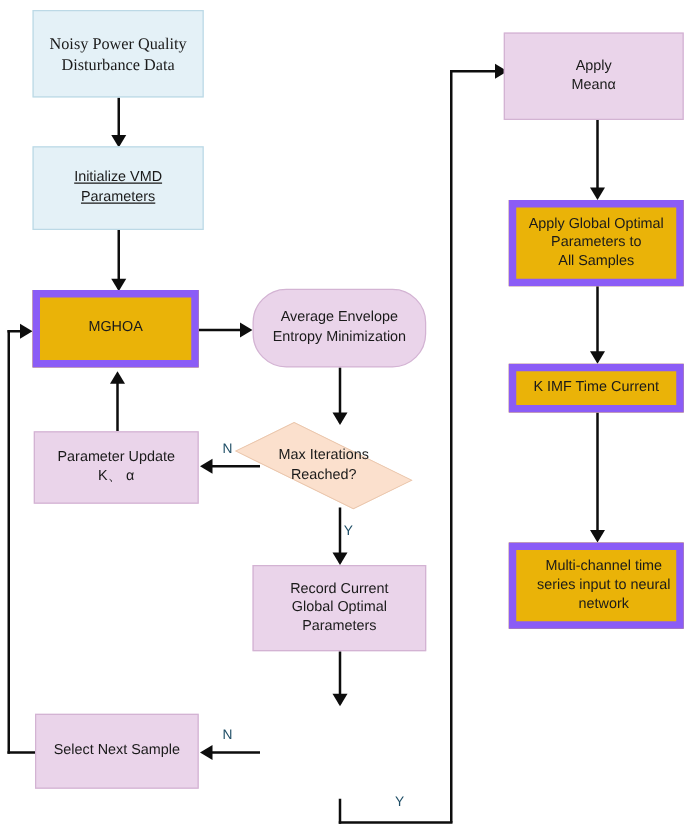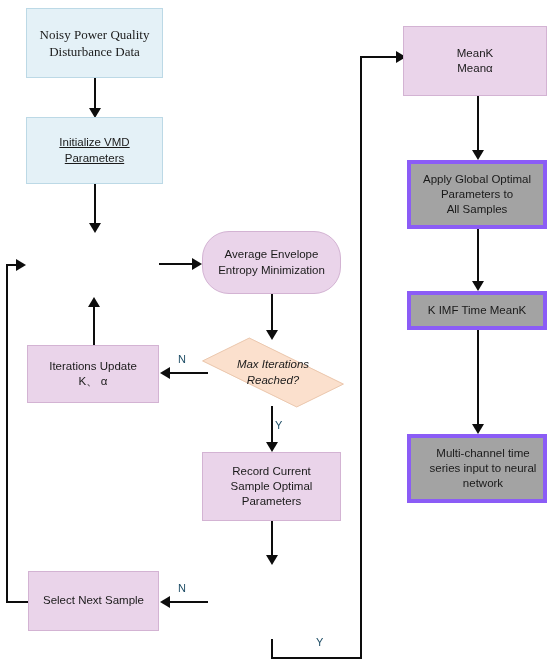--- a/index.html
+++ b/index.html
@@ -26,21 +26,21 @@
     color: #1a1a1a;
     font-size: 11.5px;
     padding: 2px 4px;
     z-index: 3;
   }
   .node .lbl { white-space: pre-line; display: block; }
 
   
   .fill-blue   { background: #e4f1f7; border: 1px solid #bcd9e6; }
   .fill-purple { background: #ead4ea; border: 1px solid #d3b3d3; }
-  .fill-peach-green { background: #a3a3a3; border: 4px solid #8b5cf6; }
+  .fill-peach-green { background: #eab308; border: 6px solid #8b5cf6; }
 
   .serif { font-family: "Liberation Serif", serif; font-size: 13px; }
 
   
   .diamond {
     position: absolute;
     z-index: 3;
   }
   .diamond .dshape {
     position: absolute;
@@ -141,61 +141,64 @@
   <div class="node fill-blue serif" style="left:26px; top:8px; width:137px; height:70px;">
     <span class="lbl">Noisy Power Quality
 Disturbance Data</span>
   </div>
 
   <div class="node fill-blue" style="left:26px; top:117px; width:137px; height:67px;text-decoration:underline;">
     <span class="lbl">Initialize VMD
 Parameters</span>
   </div>
 
+  <div class="node fill-peach-green" style="left:26px; top:232px; width:133px; height:62px;">
+    <span class="lbl">MGHOA</span>
+  </div>
 
   <div class="node fill-purple" style="left:202px; top:231px; width:139px; height:63px;border-radius:27px;">
     <span class="lbl">Average Envelope
 Entropy Minimization</span>
   </div>
 
-  <div class="diamond" style="left:206px; top:339px; width:134px; height:67px;font-style:italic;">
+  <div class="diamond" style="left:192px; top:339px; width:134px; height:67px;">
     <div class="dshape"></div>
     <div class="dlabel">Max Iterations
 Reached?</div>
   </div>
 
   <div class="node fill-purple" style="left:27px; top:345px; width:132px; height:58px;">
-    <span class="lbl">Iterations Update
+    <span class="lbl">Parameter Update
 K、 α</span>
   </div>
 
   <div class="node fill-purple" style="left:202px; top:452px; width:139px; height:69px;">
     <span class="lbl">Record Current
-Sample Optimal
+Global Optimal
 Parameters</span>
   </div>
 
 
   <div class="node fill-purple" style="left:28px; top:571px; width:131px; height:60px;">
     <span class="lbl">Select Next Sample</span>
   </div>
 
   <div class="node fill-purple" style="left:403px; top:26px; width:144px; height:70px;">
-    <span class="lbl">MeanK
+    <span class="lbl">Apply
 Meanα</span>
   </div>
 
   <div class="node fill-peach-green" style="left:407px; top:160px; width:140px; height:69px;">
     <span class="lbl">Apply Global Optimal
 Parameters to
 All Samples</span>
   </div>
 
   <div class="node fill-peach-green" style="left:407px; top:291px; width:140px; height:39px;">
-    <span class="lbl">K IMF Time MeanK</span>
+    <span class="lbl">K IMF Time Current</span>
   </div>
 
   <div class="node fill-peach-green" style="left:407px; top:434px; width:140px; height:69px;padding-left:16px;">
     <span class="lbl">Multi-channel time
 series input to neural
 network</span>
   </div>
 
 </div>
 

